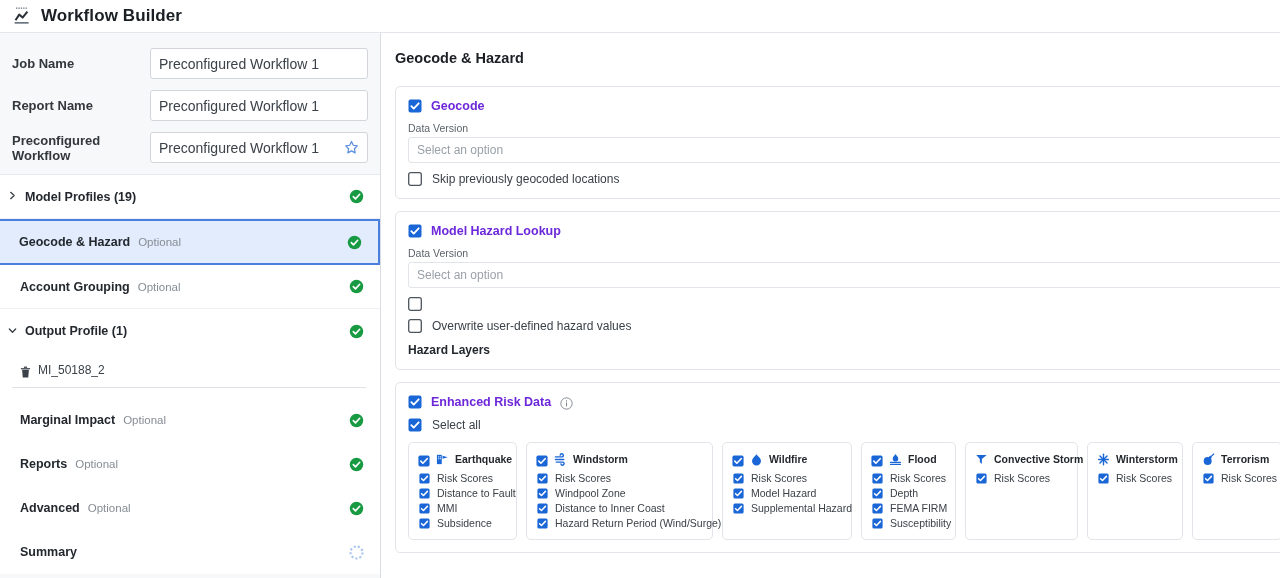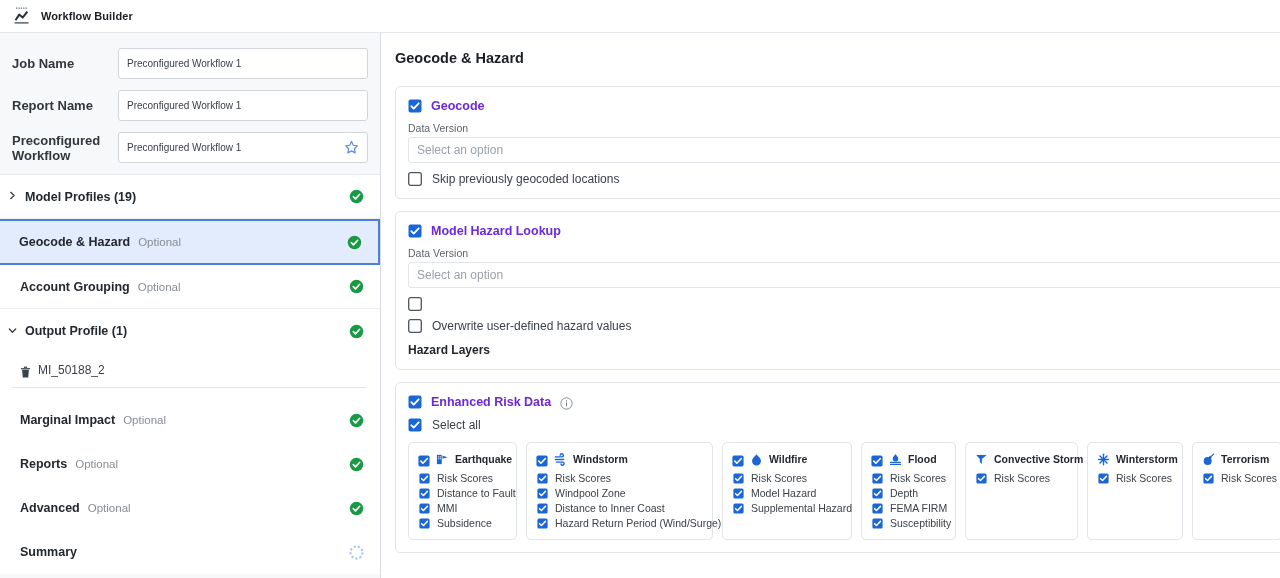--- a/index.html
+++ b/index.html
@@ -14,21 +14,21 @@
   
   .titlebar {
     position: absolute; left: 0; top: 0; width: 1280px; height: 33px;
     background: #ffffff;
     border-bottom: 1px solid #e3e6ea;
     display: flex; align-items: center;
     padding-left: 11px;
   }
   .title-icon { width: 22px; height: 22px; display: block; flex: 0 0 auto; }
   .title-text {
-    font-size: 11px; font-weight: bold; color: #1b1f24;
+    font-size: 17px; font-weight: bold; color: #1b1f24;
     margin-left: 8px; letter-spacing: .1px;
   }
 
   
   .leftpanel {
     position: absolute; left: 0; top: 33px; width: 381px; height: 545px;
     background: #f7f8fa;
     border-right: 1px solid #d9dde2;
   }
   .form-area { padding: 14px 12px 10px 10px; background: #f7f8fa; }
@@ -36,21 +36,21 @@
   .form-row:last-child { margin-bottom: 0; }
   .form-label {
     width: 108px; flex: 0 0 108px;
     font-size: 13px; font-weight: bold; color: #32373d;
     padding-left: 2px;
   }
   .form-field {
     flex: 1 1 auto; height: 31px; background: #fff;
     border: 1px solid #d2d6db; border-radius: 3px;
     display: flex; align-items: center; padding: 0 8px;
-    font-size: 10px; color: #3b4148;
+    font-size: 14px; color: #3b4148; margin-left: 32px;
   }
   .form-field .val { flex: 1 1 auto; }
   .star-icon { width: 15px; height: 15px; flex: 0 0 auto; }
 
   .sidebar-list { background: #ffffff; border-top: 1px solid #e6e9ed; }
   .sb-item {
     position: relative; height: 44px; display: flex; align-items: center;
     padding: 0 16px 0 20px; background: #ffffff;
     border-bottom: 1px solid #eef0f3;
   }

